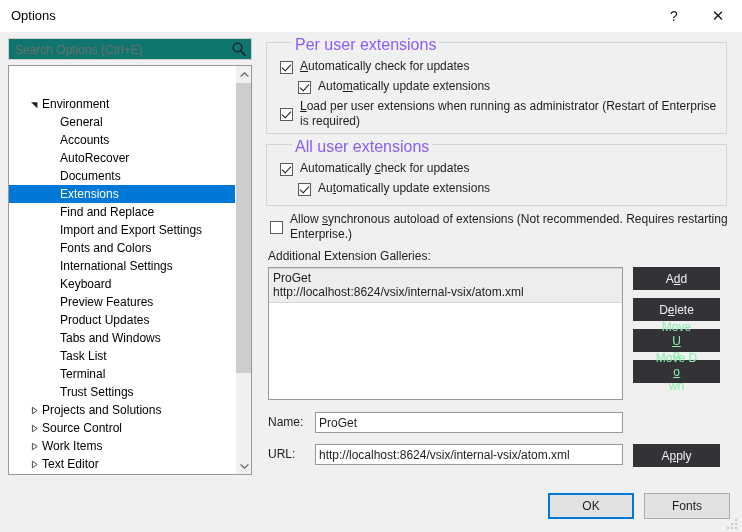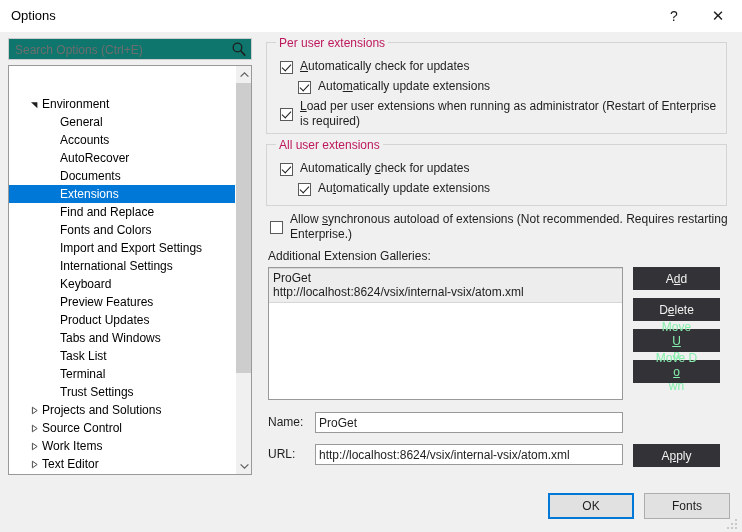--- a/index.html
+++ b/index.html
@@ -149,25 +149,25 @@
     width: 470px; height: 440px;
   }
 
   .groupbox {
     position: absolute;
     border: 1px solid #d4d4d4;
     box-sizing: border-box;
   }
   .group-legend {
     position: absolute;
-    top: -7px; left: 9px;
+    top: -7px; left: 25px;
     background: #f0f0f0;
     padding: 0 3px;
-    font-size: 12px;
-    color: #be185d;
+    font-size: 16px;
+    color: #8b5cf6;
     white-space: nowrap;
   }
 
   .cb-row {
     position: absolute;
     display: flex;
     align-items: center;
   }
   .cbox {
     width: 13px; height: 13px;
@@ -327,22 +327,22 @@
           <svg width="9" height="9" viewBox="0 0 9 9">
             <path d="M1 2.2 L7.4 2.2 L7.4 8.2 Z" fill="#1e1e1e"></path>
           </svg>
         </span><span class="tree-label">Environment</span></div>
       <div class="tree-row lvl1"><span class="tree-label">General</span></div>
       <div class="tree-row lvl1"><span class="tree-label">Accounts</span></div>
       <div class="tree-row lvl1"><span class="tree-label">AutoRecover</span></div>
       <div class="tree-row lvl1"><span class="tree-label">Documents</span></div>
       <div class="tree-row lvl1 selected"><span class="tree-label">Extensions</span></div>
       <div class="tree-row lvl1"><span class="tree-label">Find and Replace</span></div>
+      <div class="tree-row lvl1"><span class="tree-label">Import and Export Settings</span></div>
       <div class="tree-row lvl1"><span class="tree-label">Fonts and Colors</span></div>
-      <div class="tree-row lvl1"><span class="tree-label">Import and Export Settings</span></div>
       <div class="tree-row lvl1"><span class="tree-label">International Settings</span></div>
       <div class="tree-row lvl1"><span class="tree-label">Keyboard</span></div>
       <div class="tree-row lvl1"><span class="tree-label">Preview Features</span></div>
       <div class="tree-row lvl1"><span class="tree-label">Product Updates</span></div>
       <div class="tree-row lvl1"><span class="tree-label">Tabs and Windows</span></div>
       <div class="tree-row lvl1"><span class="tree-label">Task List</span></div>
       <div class="tree-row lvl1"><span class="tree-label">Terminal</span></div>
       <div class="tree-row lvl1"><span class="tree-label">Trust Settings</span></div>
       <div class="tree-row lvl0"><span class="twisty">
           <svg width="9" height="9" viewBox="0 0 9 9">

